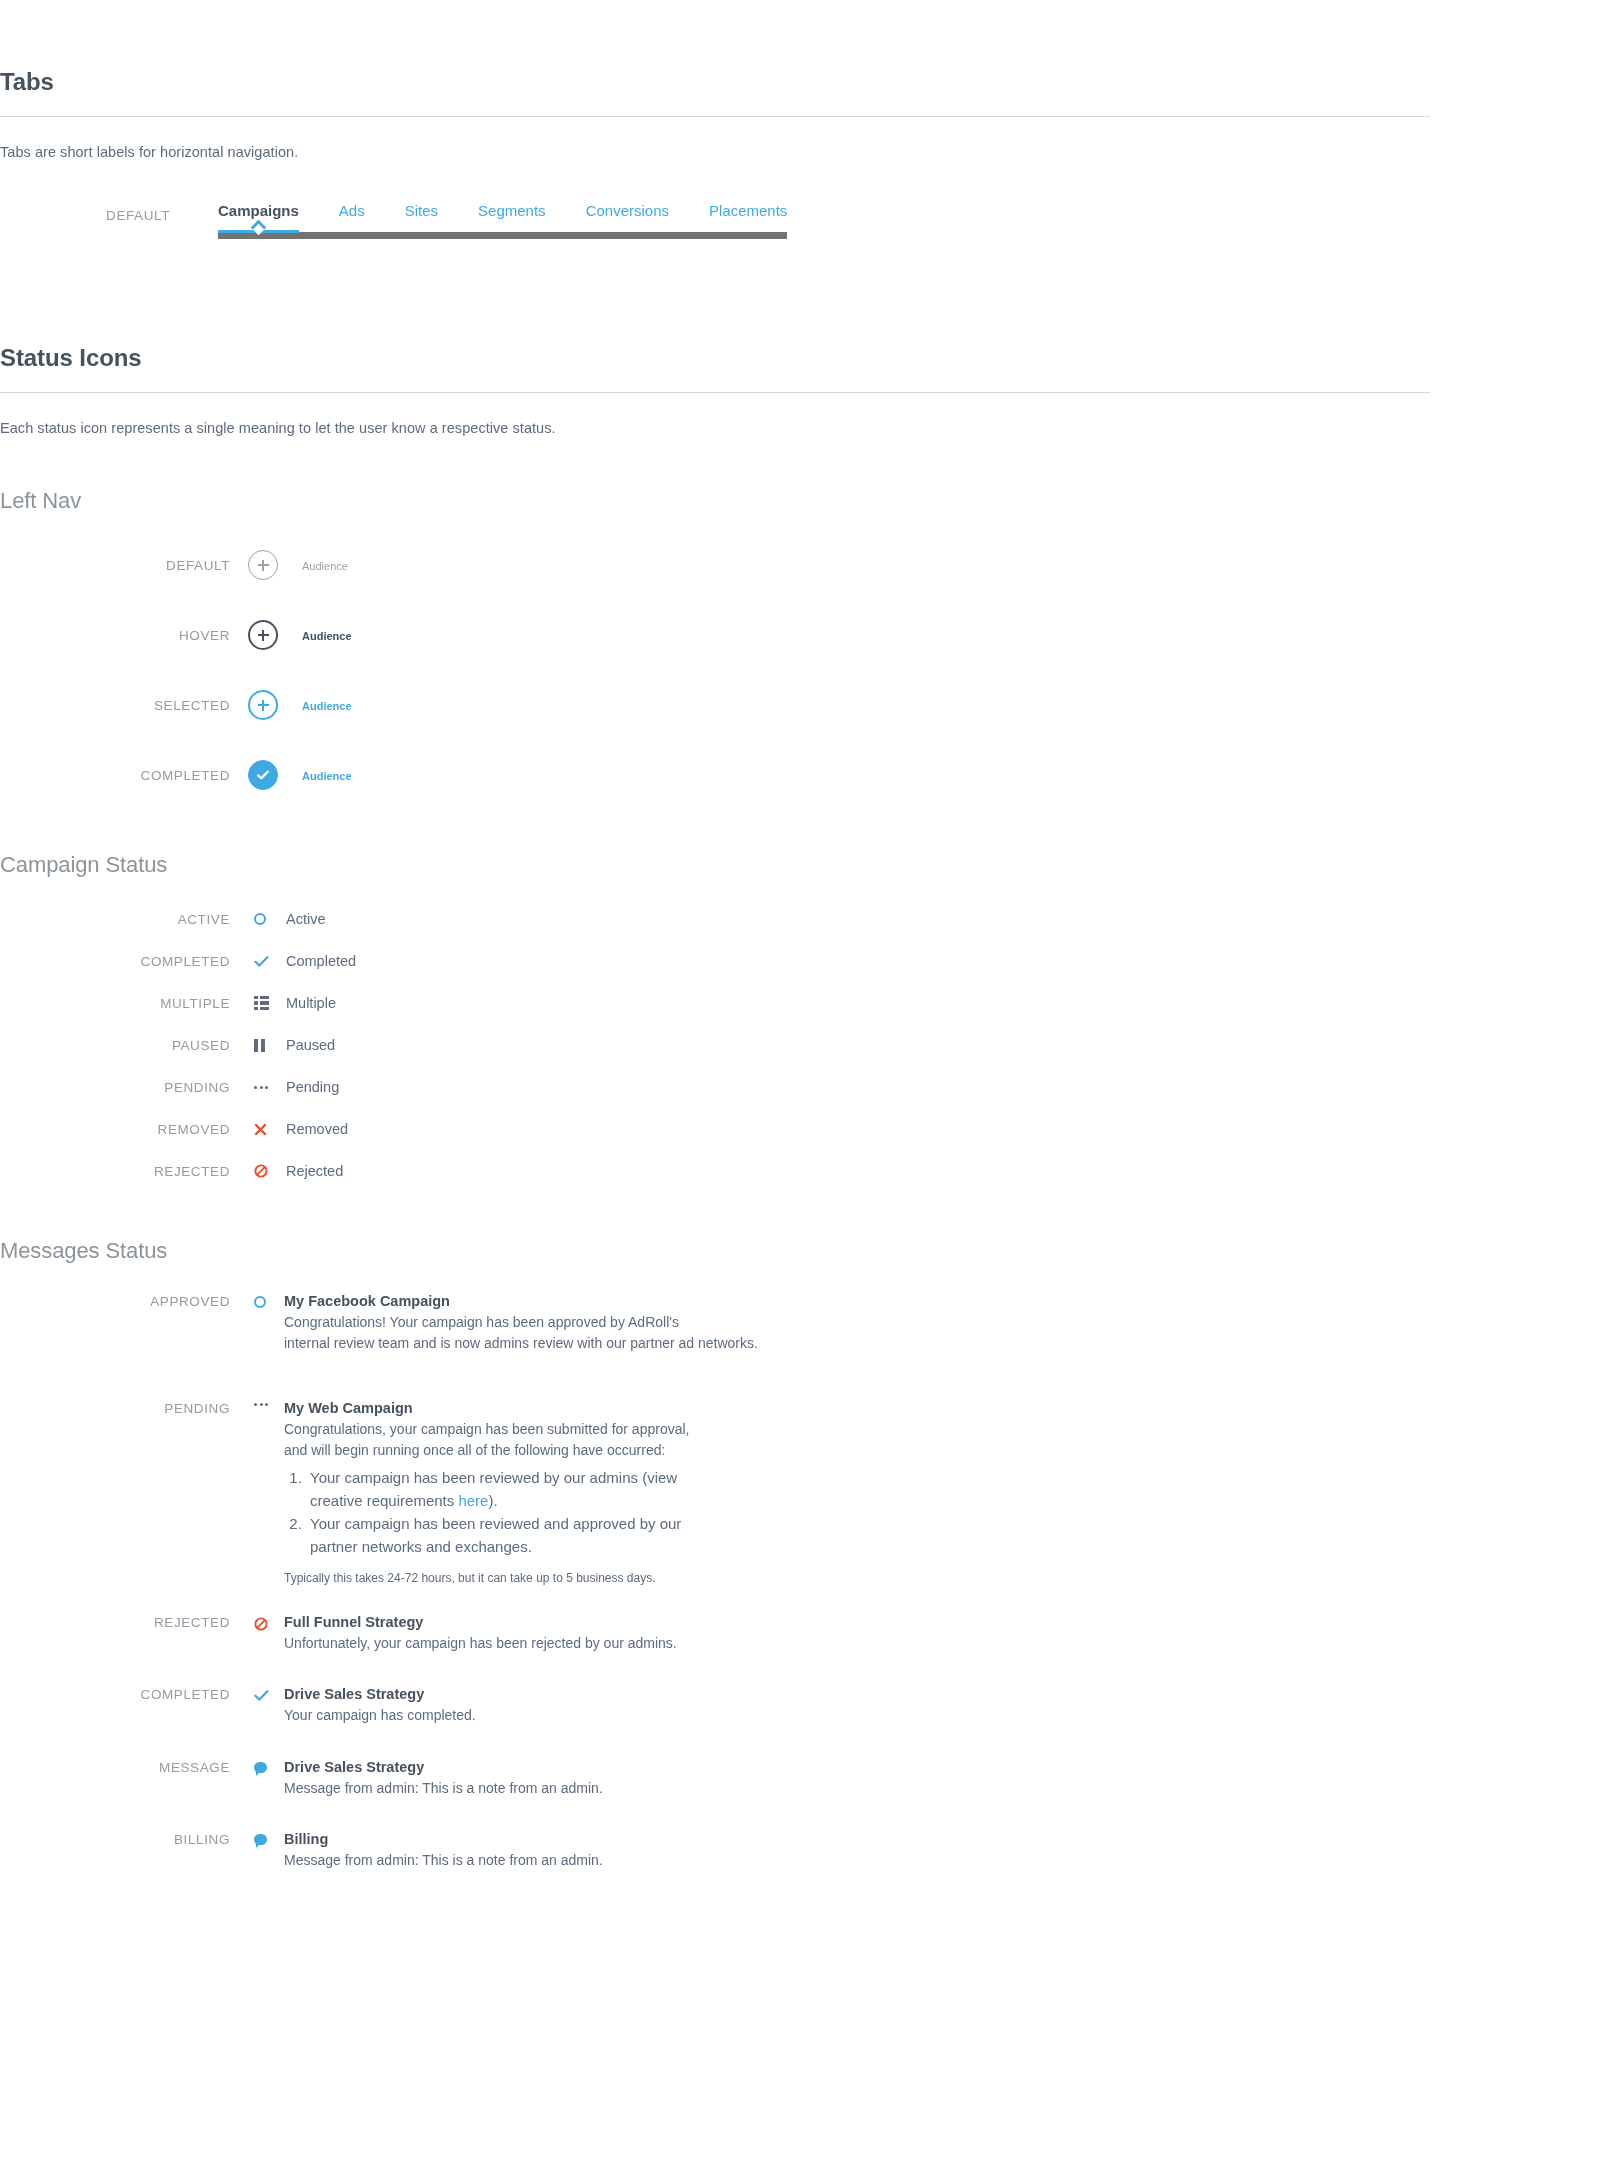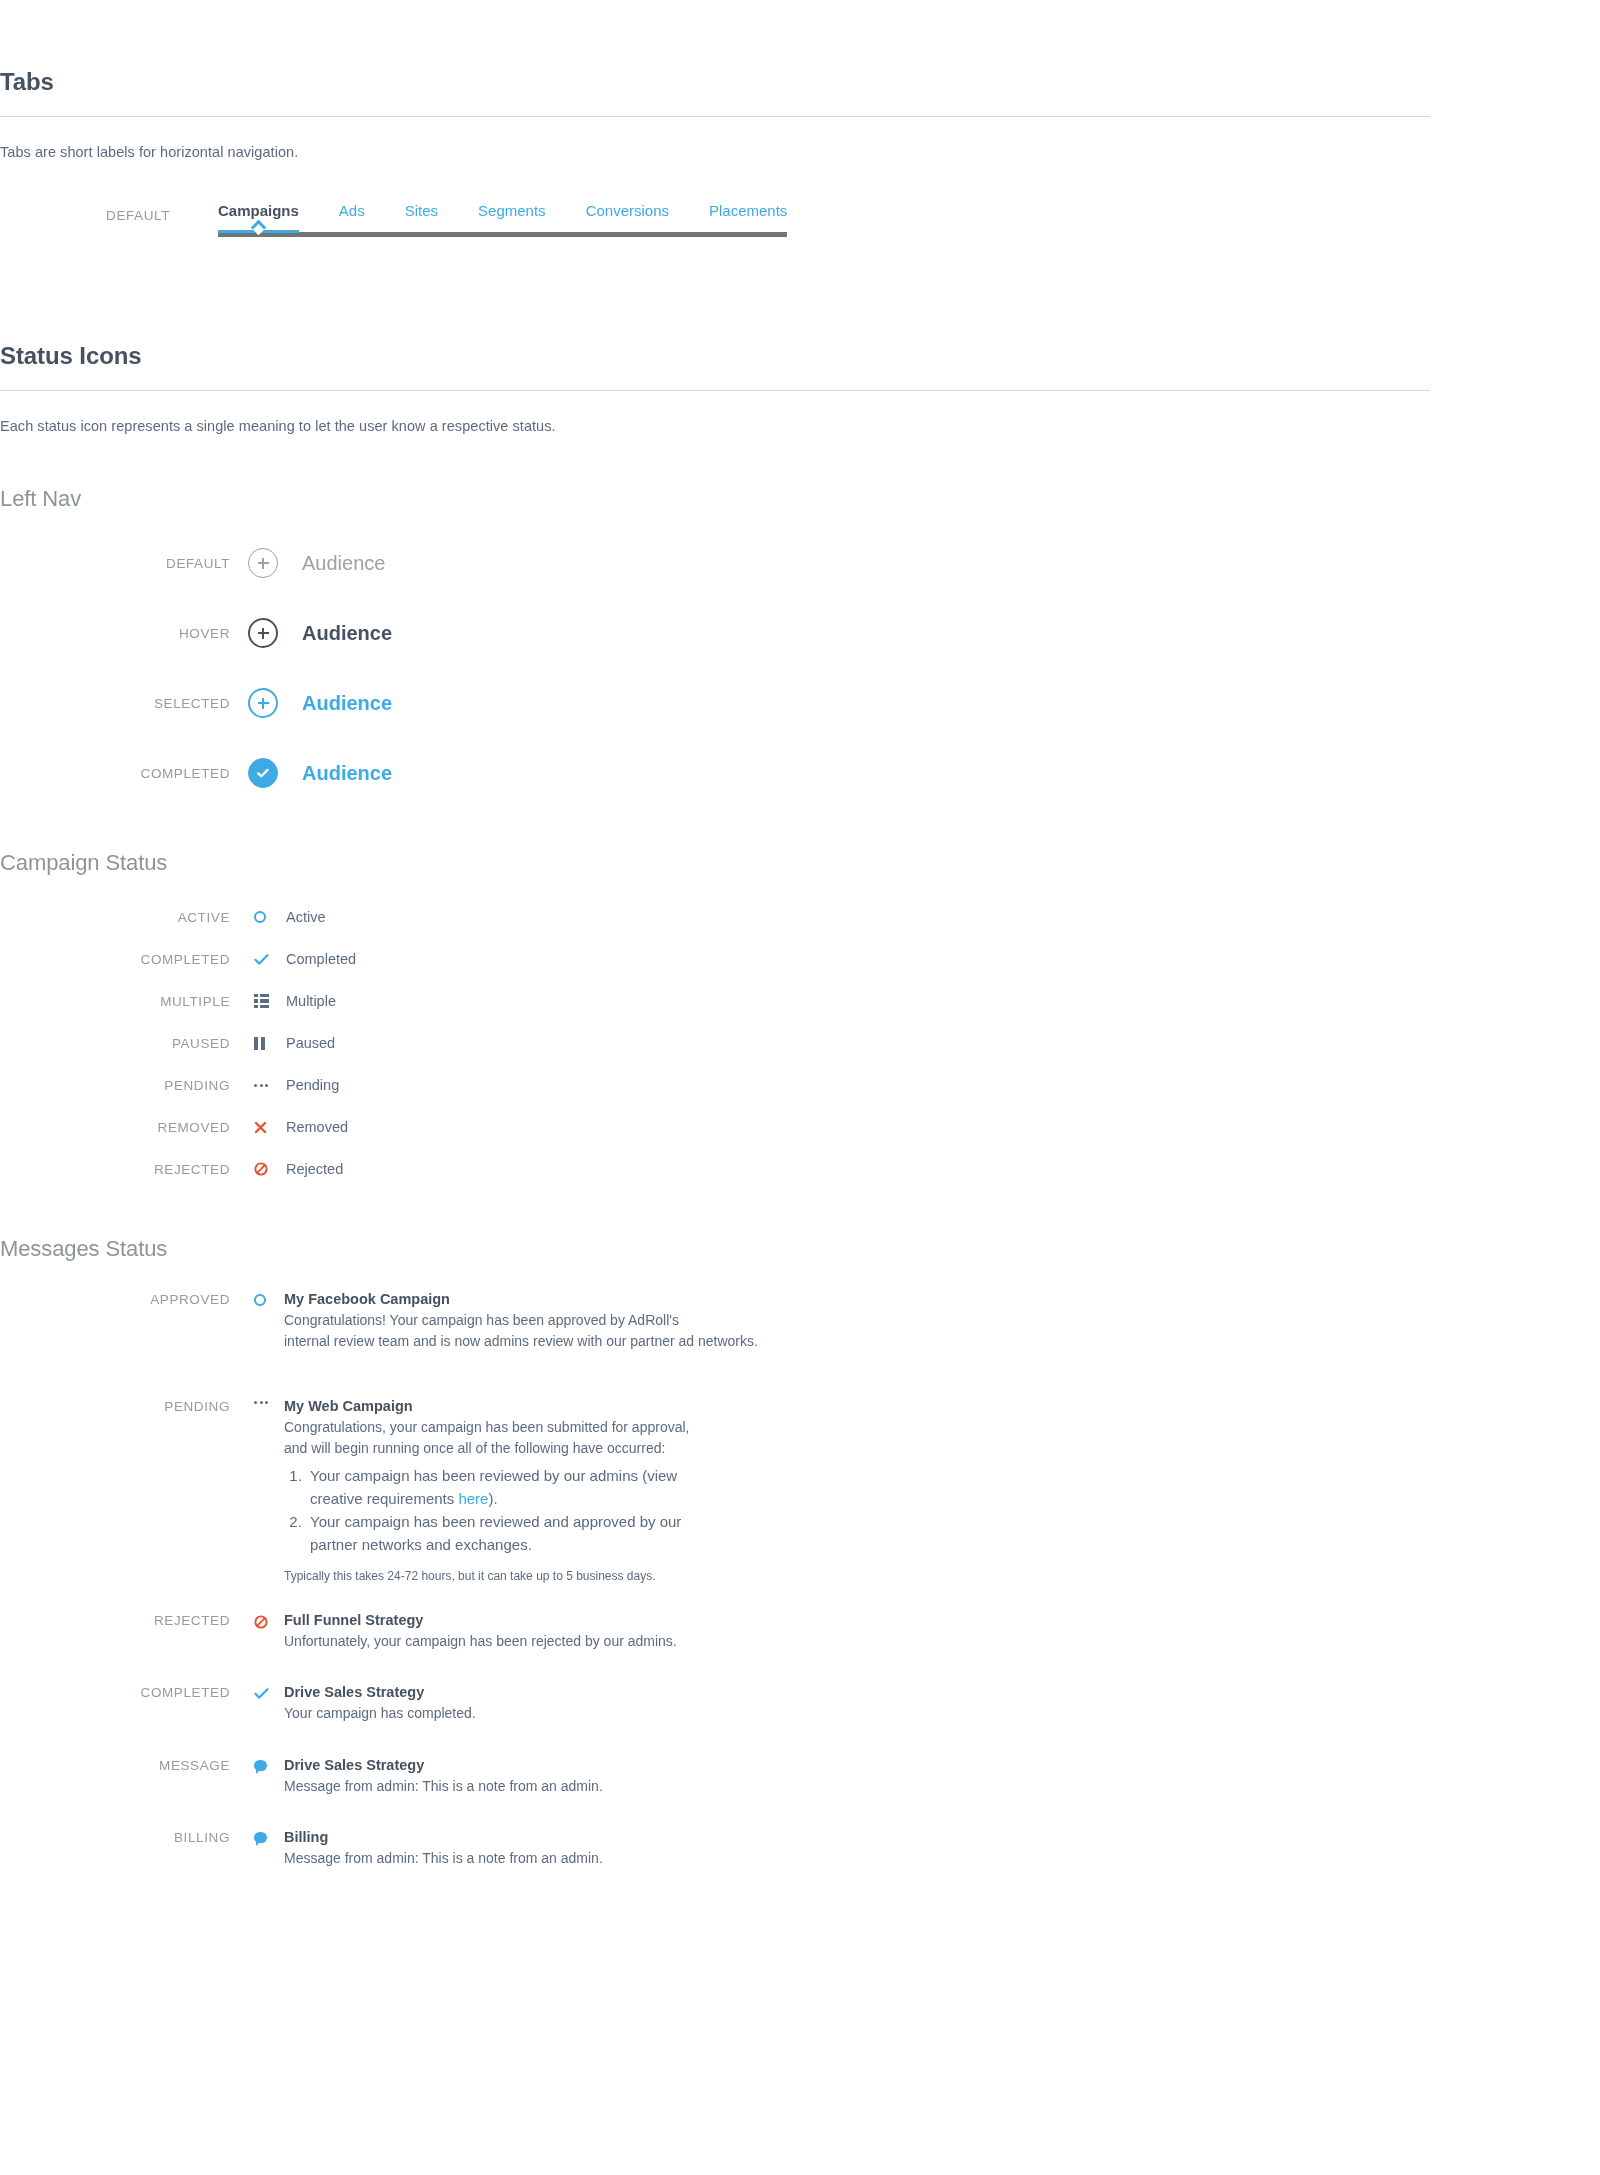--- a/index.html
+++ b/index.html
@@ -62,21 +62,21 @@
   .tabs-state-label {
     width: 170px;
     padding-right: 0;
     padding-top: 6px;
   }
   .tabs-bar {
     margin-left: 48px;
     position: relative;
     display: flex;
     align-items: flex-end;
-    border-bottom: 5px solid #737373;
+    border-bottom: 7px solid #737373;
     padding-bottom: 0;
   }
   .tab {
     font-size: 15px;
     color: #3eaae5;
     padding: 0 0 13px 0;
     margin-right: 40px;
     position: relative;
     cursor: pointer;
     white-space: nowrap;
@@ -163,21 +163,21 @@
   }
   .nav-circle .plus-h { width: 11px; height: 2.2px; }
   .nav-circle .plus-v { height: 11px; width: 2.2px; }
   .nav-circle.hover { border-color: #46525f; color: #46525f; border-width: 2px; }
   .nav-circle.selected { border-color: #3eaae5; color: #3eaae5; border-width: 2px; }
   .nav-circle.completed {
     background: #3eaae5;
     border-color: #3eaae5;
     color: #ffffff;
   }
-  .nav-text { font-size: 20px; color: #9aa1a8; margin-left: 12px; }
+  .nav-text { font-size: 11px; color: #9aa1a8; margin-left: 12px; }
   .nav-text.hover { color: #46525f; font-weight: bold; }
   .nav-text.selected { color: #3eaae5; font-weight: bold; }
   .nav-text.completed { color: #3eaae5; font-weight: bold; }
 
   
   .cs-row { height: 42px; align-items: center; }
   .cs-row .icon-cell { width: 30px; margin-left: 24px; }
   .cs-text { font-size: 14.5px; color: #5c6b80; margin-left: 2px; }
 
   .ico { display:inline-flex; align-items:center; justify-content:center; line-height:1; }

